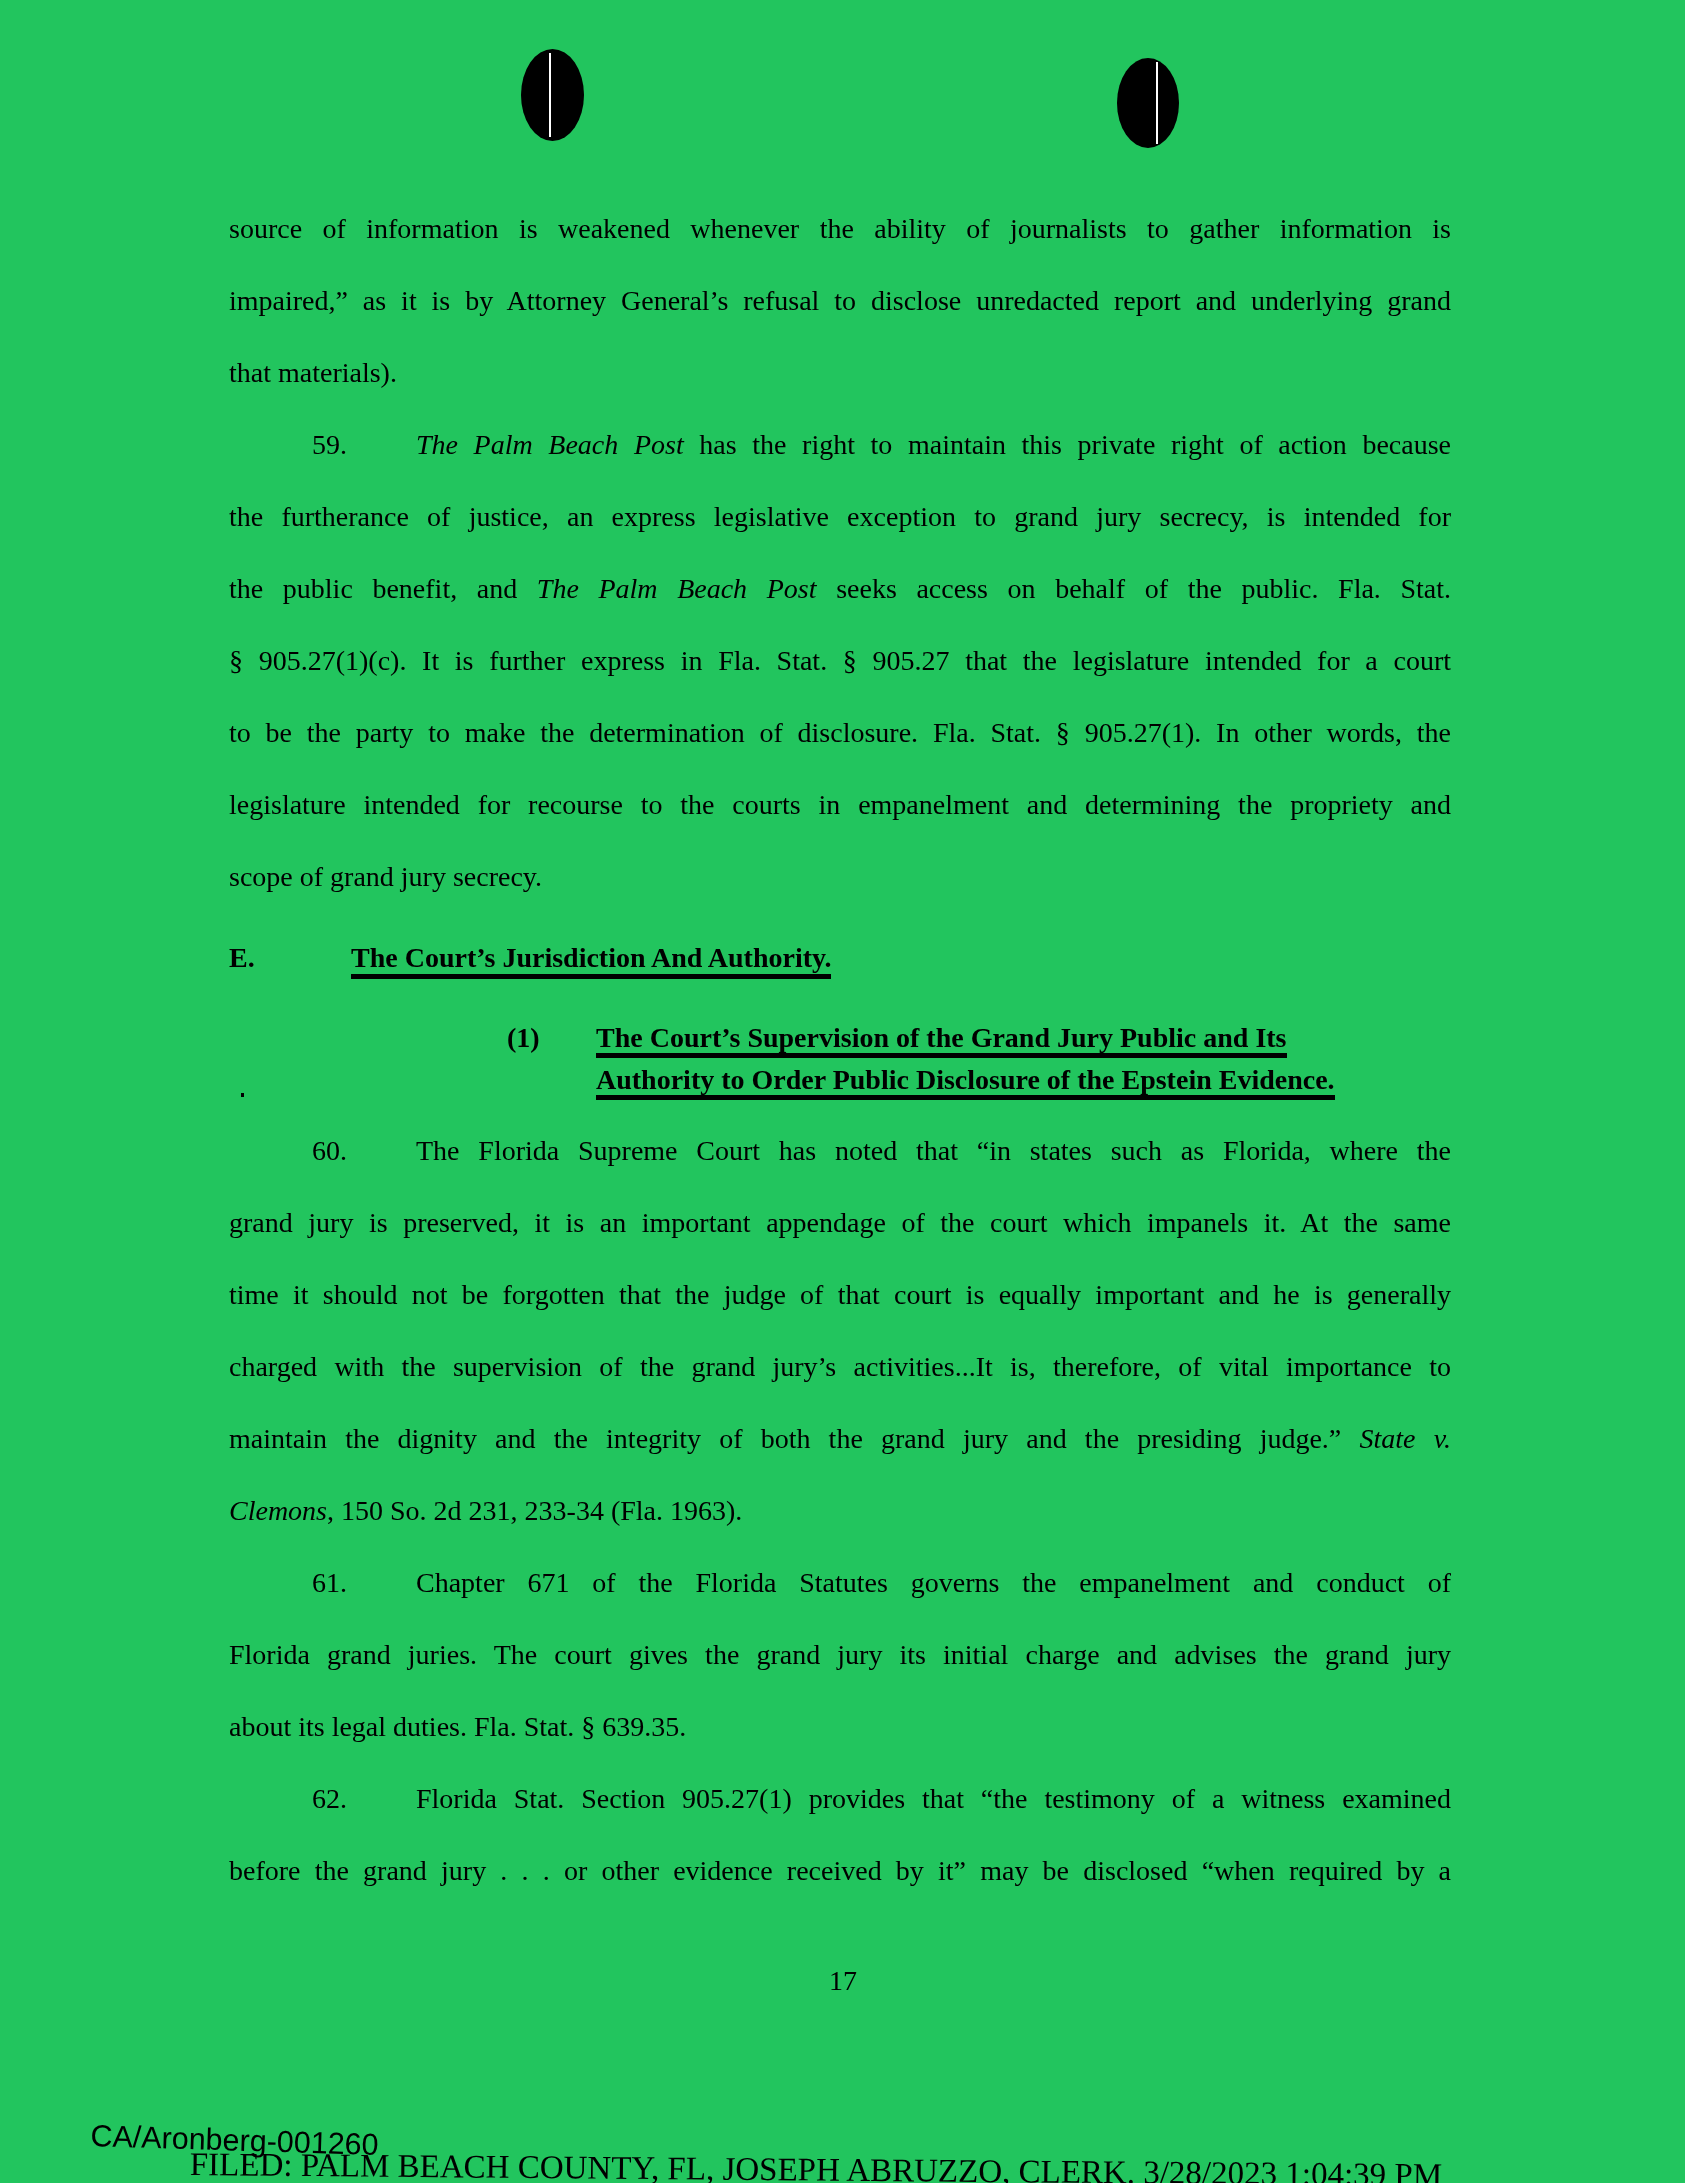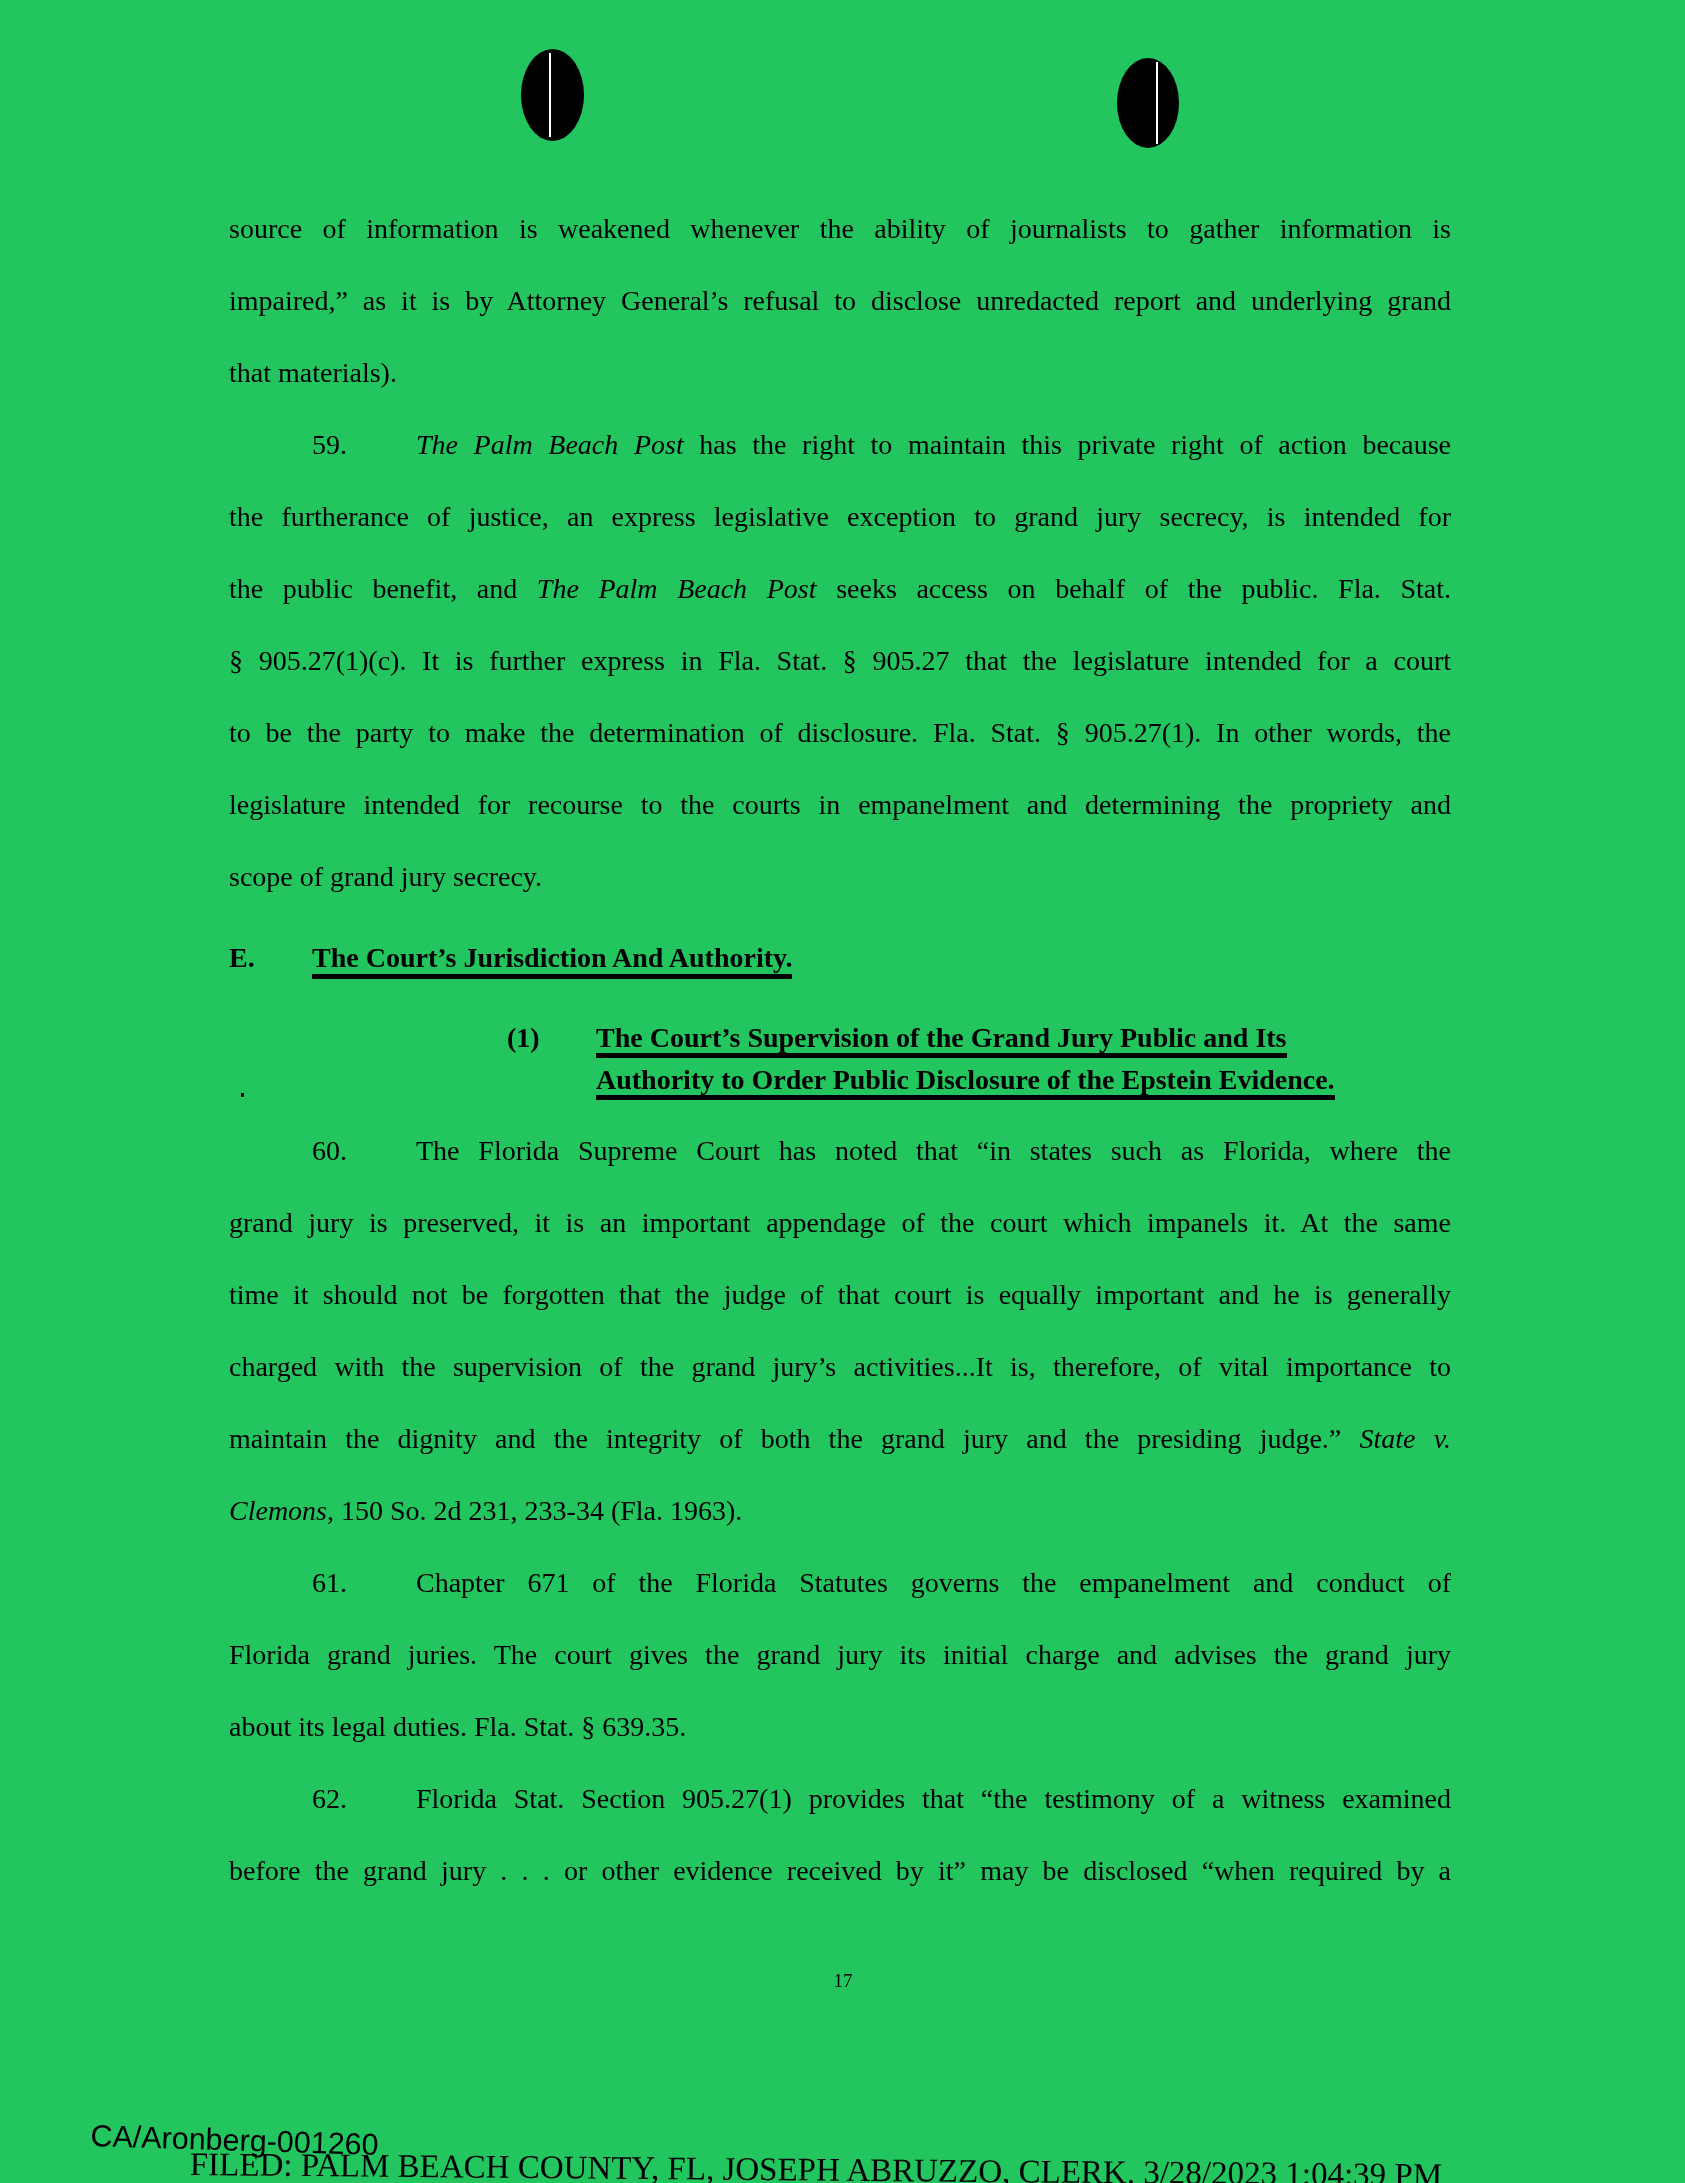--- a/index.html
+++ b/index.html
@@ -25,29 +25,29 @@
     font-size:28px; line-height:72px;
   }
   .line { height:72px; overflow:hidden; white-space:normal; }
   .jl { text-align:justify; text-align-last:justify; }
   .pnum { display:inline-block; padding-left:83px; width:104px; }
   .it { font-style:italic; }
 
   
   .heading { height:72px; line-height:72px; font-weight:bold; padding-top:9.3px; }
   .h-label { display:inline-block; width:83px; }
-  .h-text { border-bottom:5.3px solid #000; padding-bottom:0.7px; }
+  .h-text { border-bottom:5.3px solid #000; padding-bottom:0.7px;margin-left:39px; }
   .sub { display:flex; padding-left:278px; padding-top:22.5px; padding-bottom:14.6px; font-weight:bold; }
   .sub-label { width:89px; line-height:42px; }
   .sub-lines .sline { line-height:42px; }
   .sub-lines .sline span { border-bottom:5.3px solid #000; padding-bottom:0.7px; }
 
   .page-number {
     position:absolute; left:0; right:0; top:1961px;
-    text-align:center; font-size:19px; line-height:40px;
+    text-align:center; font-size:28px; line-height:40px;
   }
 
   .artifact-dot { position:absolute; left:241px; top:1093px; width:3.3px; height:4px; background:#000; }
 
   .bates {
     position:absolute; left:91px; top:2119px;
     font-family:"Liberation Sans","DejaVu Sans",sans-serif;
     font-size:30.5px; line-height:33px;
     transform:rotate(1.8deg); transform-origin:left top;
   }

